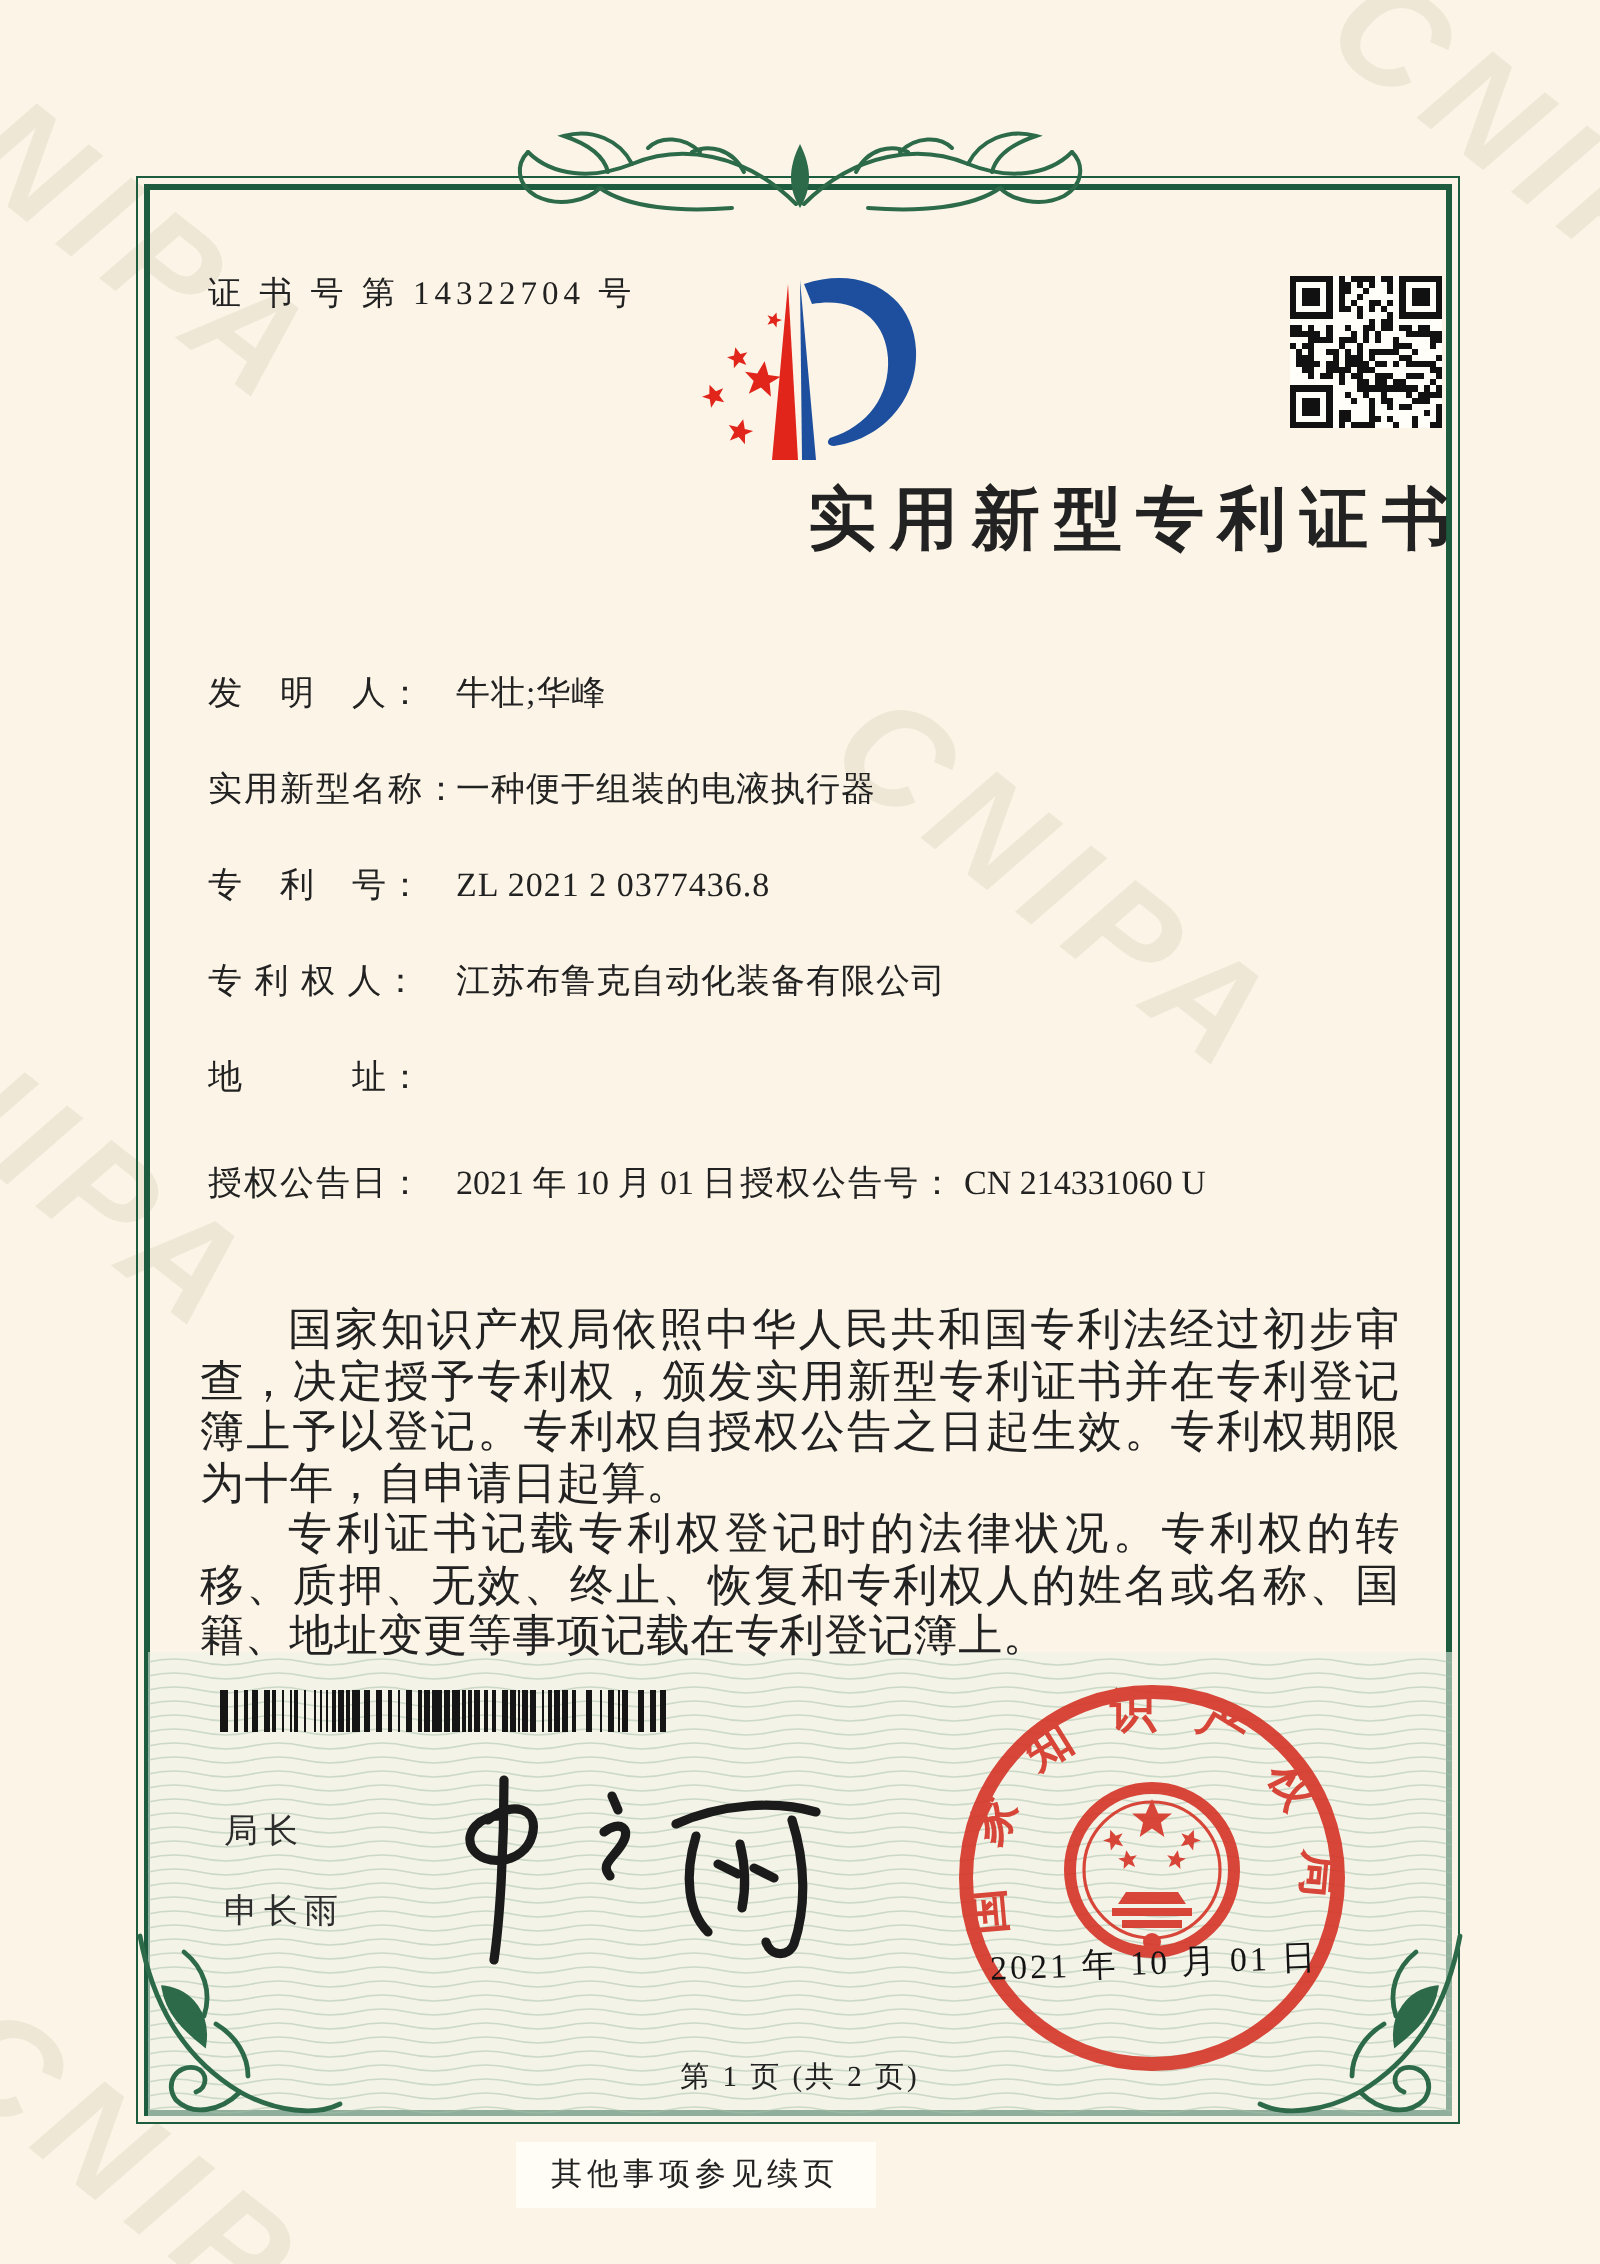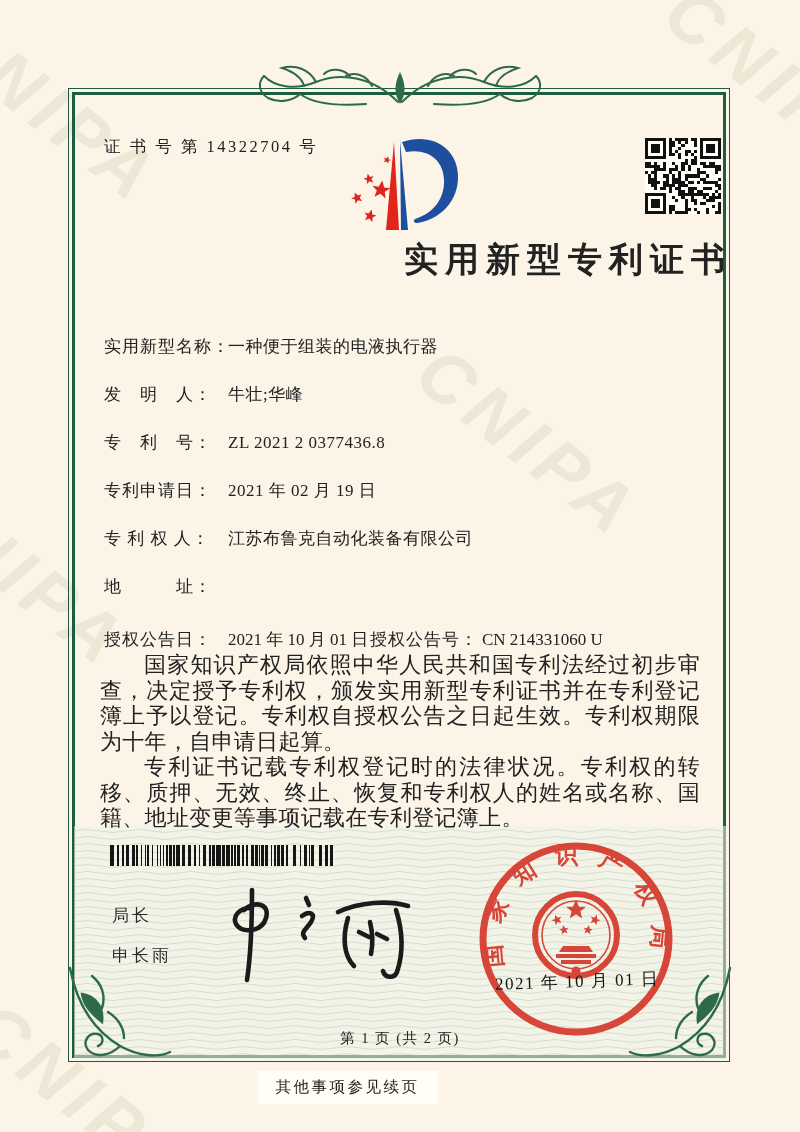--- a/index.html
+++ b/index.html
@@ -365,34 +365,30 @@
       <rect x="17" y="24" width="1" height="1" fill="#111"></rect>
       <rect x="20" y="24" width="1" height="1" fill="#111"></rect>
       <rect x="23" y="24" width="1" height="1" fill="#111"></rect>
       <rect x="24" y="24" width="1" height="1" fill="#111"></rect>
     </svg>
 
   <div class="abs title">实用新型专利证书</div>
 
   <div class="abs fields">
     <div class="field-row">
+      <span class="field-label">发　明　人：</span>
+      <span class="field-value">牛壮;华峰</span>
+    </div>
+    <div class="field-row">
       <span class="field-label">实用新型名称：</span>
       <span class="field-value">一种便于组装的电液执行器</span>
     </div>
     <div class="field-row">
-      <span class="field-label">发　明　人：</span>
-      <span class="field-value">牛壮;华峰</span>
-    </div>
-    <div class="field-row">
       <span class="field-label">专　利　号：</span>
       <span class="field-value">ZL 2021 2 0377436.8</span>
-    </div>
-    <div class="field-row">
-      <span class="field-label">专利申请日：</span>
-      <span class="field-value">2021 年 02 月 19 日</span>
     </div>
     <div class="field-row">
       <span class="field-label">专 利 权 人：</span>
       <span class="field-value">江苏布鲁克自动化装备有限公司</span>
     </div>
     <div class="field-row" style="margin-bottom:26px;">
       <span class="field-label">地　　　址：</span>
     </div>
     <div class="grant-row">
       <span class="grant-first">

